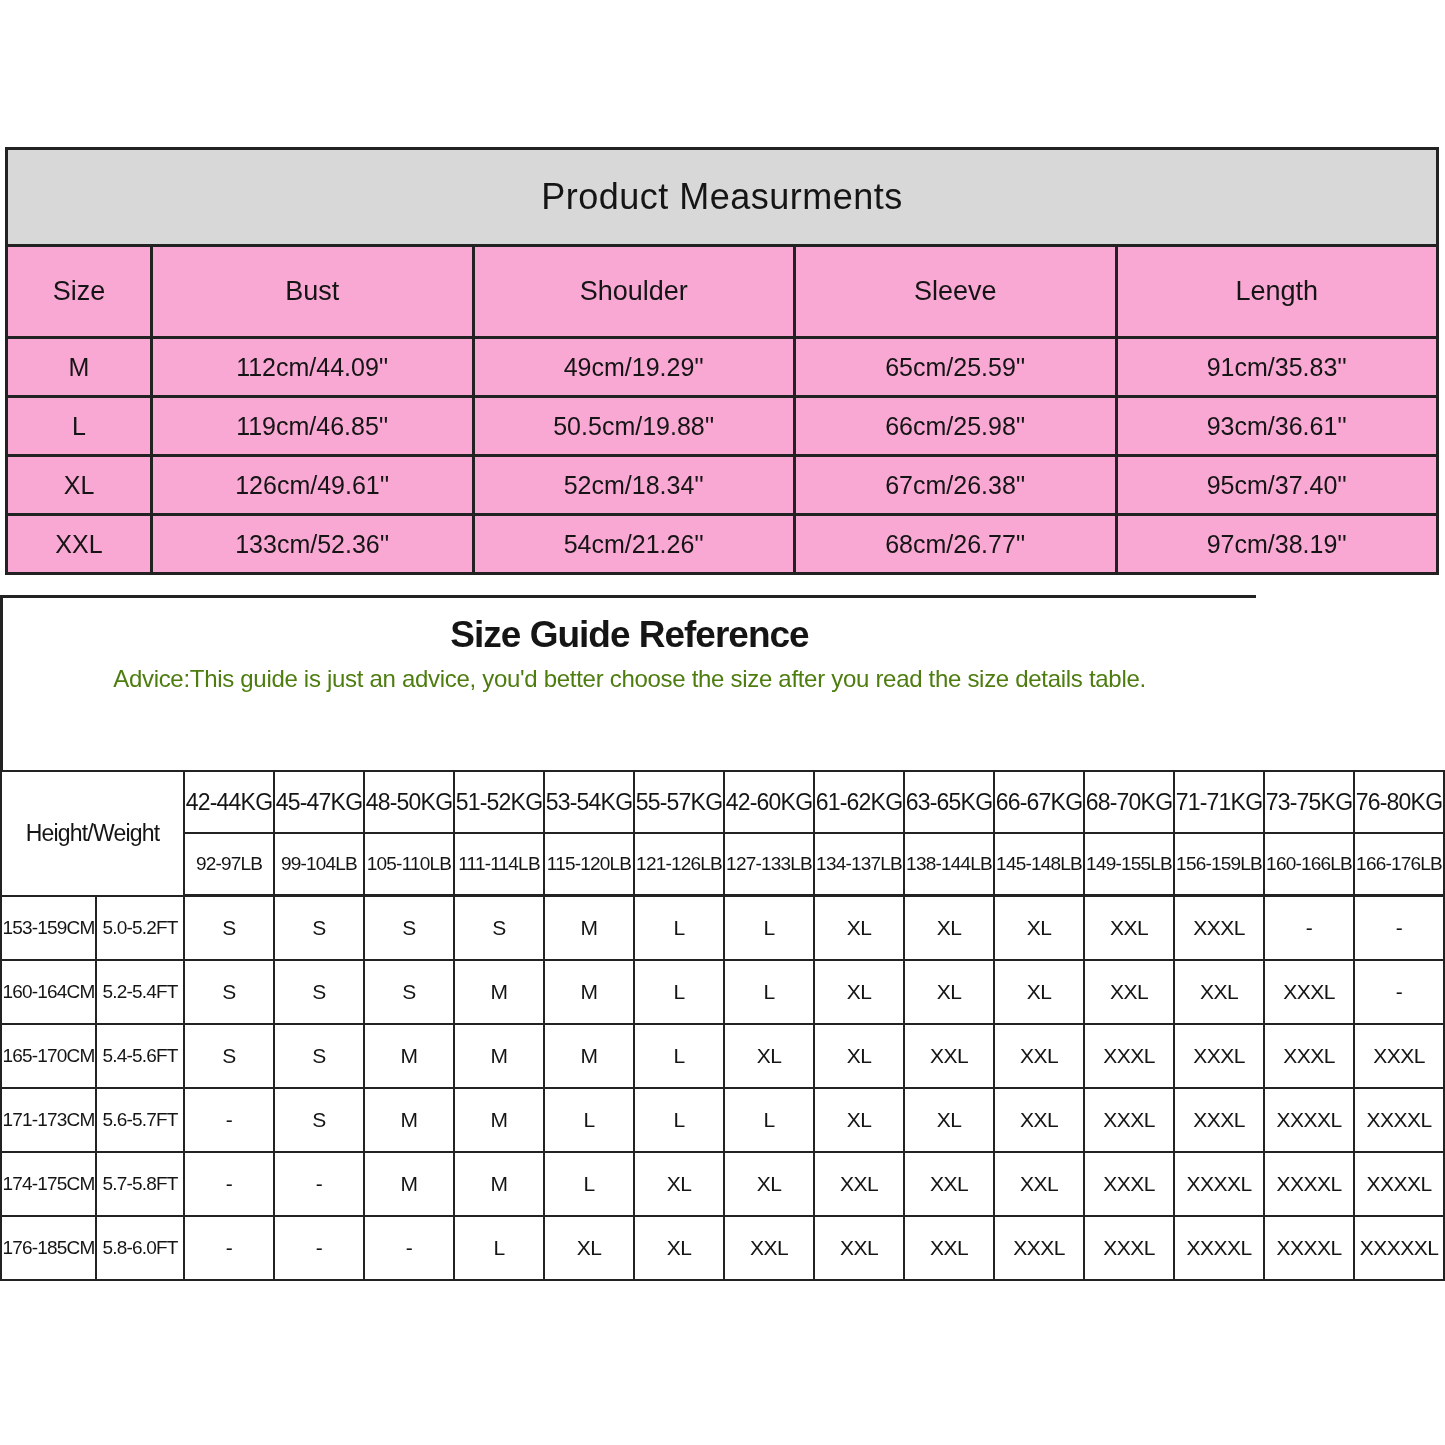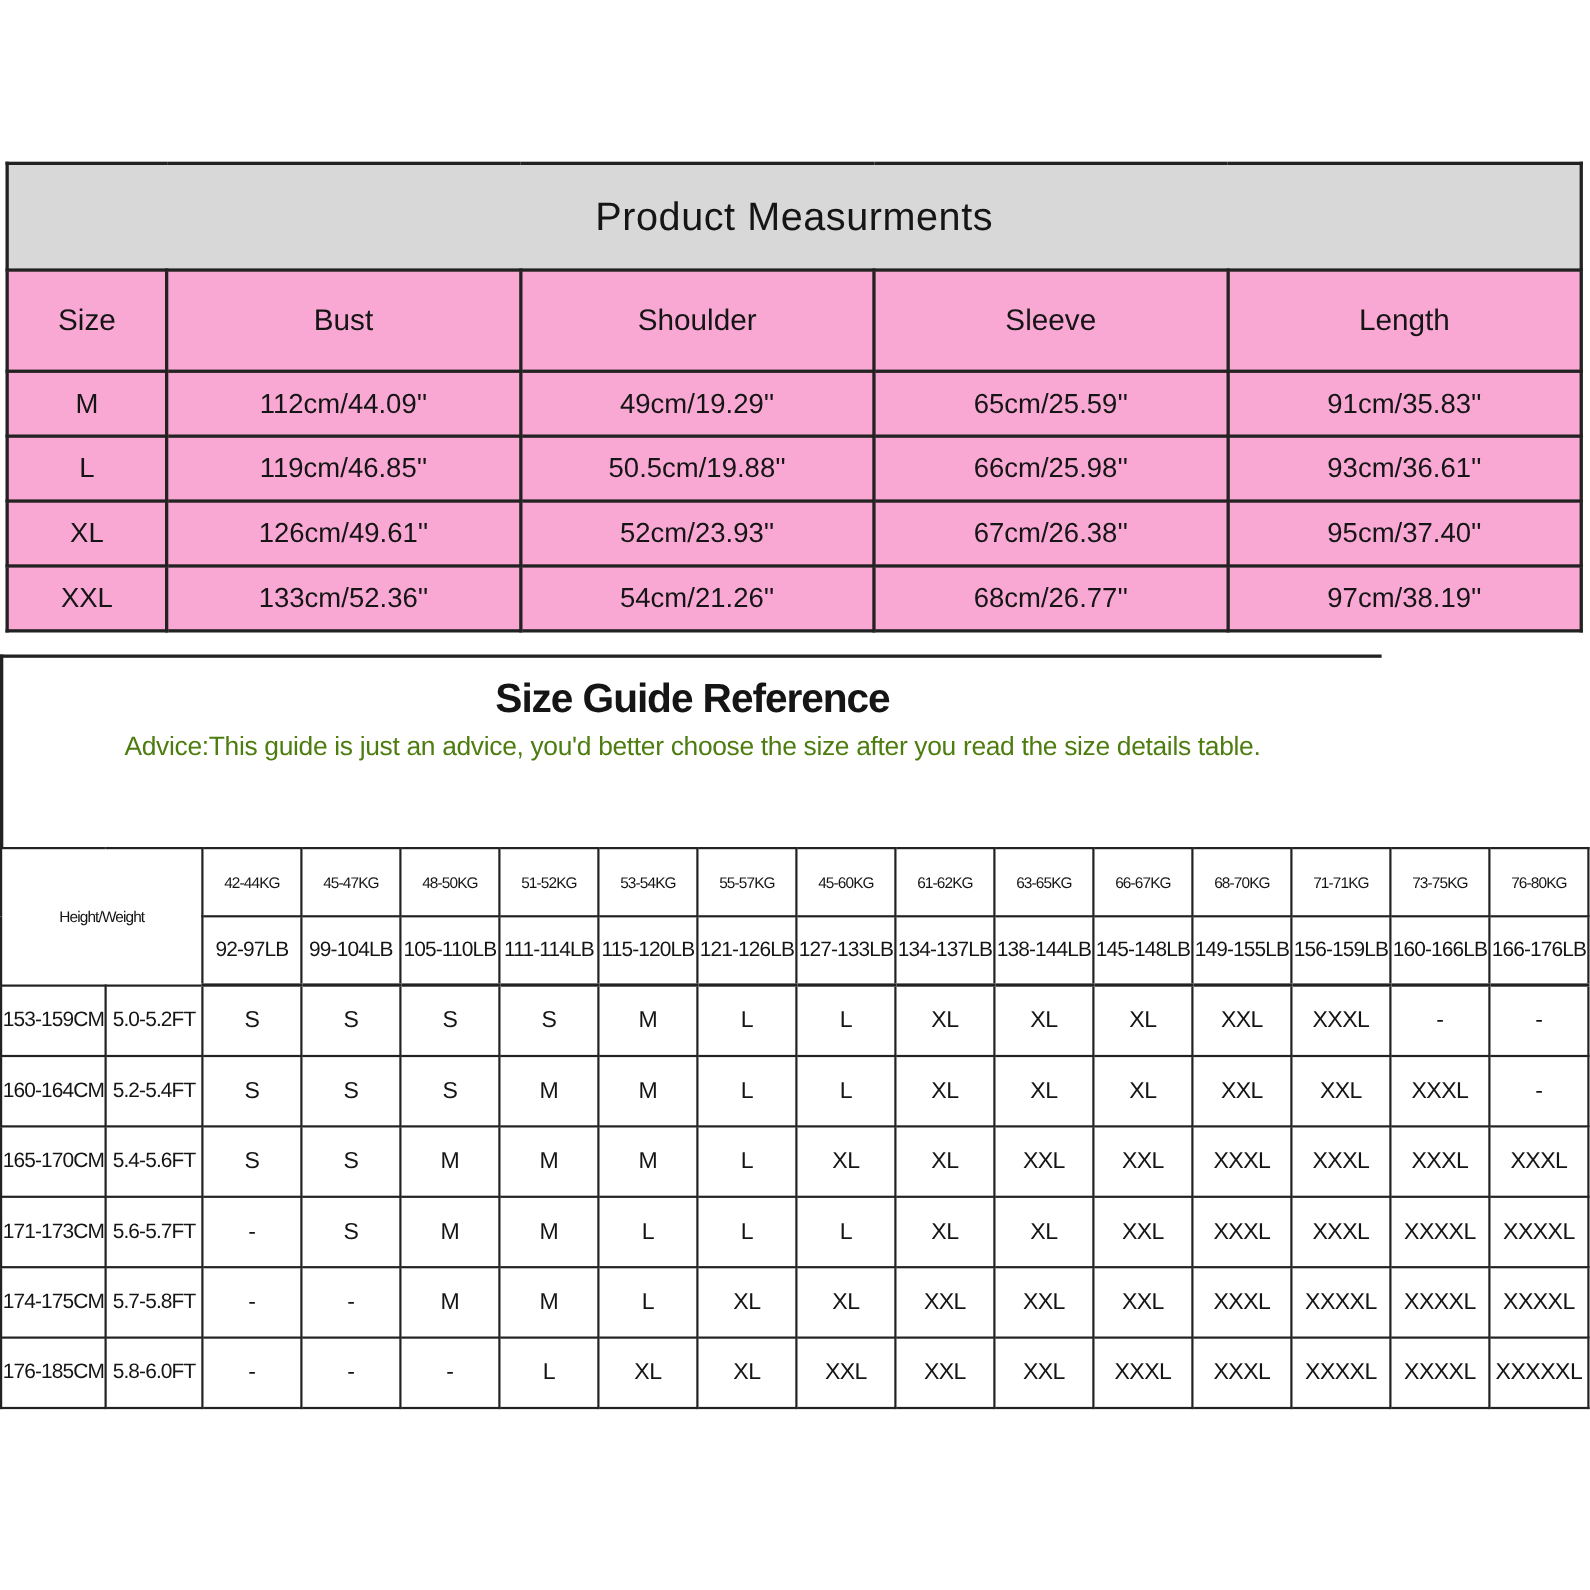--- a/index.html
+++ b/index.html
@@ -31,21 +31,21 @@
   
   .gtable{
     position:absolute;left:0;top:770px;width:1445px;
     border-collapse:collapse;table-layout:fixed;
   }
   .gtable th,.gtable td{
     border:2px solid #222222;background:#ffffff;text-align:center;
     font-weight:400;padding:0;white-space:nowrap;overflow:hidden;
   }
   .gtable th.corner{font-size:23px;letter-spacing:-0.5px;}
-  .gtable tr.kg th{height:60px;font-size:14px;letter-spacing:-0.8px;}
+  .gtable tr.kg th{height:60px;font-size:23px;letter-spacing:-0.8px;}
   .gtable tr.lb th{height:60px;font-size:19px;letter-spacing:-0.8px;border-bottom:3px solid #222222;}
   .gtable tbody th.cm,.gtable tbody th.ft{font-size:19px;letter-spacing:-0.8px;}
   .gtable tbody td.sz,.gtable tbody th{height:62px;}
   .gtable tbody td.sz{font-size:21px;letter-spacing:-0.5px;}
 </style>
 </head>
 <body>
 
 <table class="mtable">
   <colgroup>
@@ -78,21 +78,21 @@
       <tr>
         <th>L</th>
         <td>119cm/46.85''</td>
         <td>50.5cm/19.88''</td>
         <td>66cm/25.98''</td>
         <td>93cm/36.61''</td>
       </tr>
       <tr>
         <th>XL</th>
         <td>126cm/49.61''</td>
-        <td>52cm/23.93''</td>
+        <td>52cm/18.34''</td>
         <td>67cm/26.38''</td>
         <td>95cm/37.40''</td>
       </tr>
       <tr>
         <th>XXL</th>
         <td>133cm/52.36''</td>
         <td>54cm/21.26''</td>
         <td>68cm/26.77''</td>
         <td>97cm/38.19''</td>
       </tr>
@@ -125,21 +125,21 @@
   </colgroup>
   <thead id="g-head">
       <tr class="kg">
         <th class="corner" rowspan="2" colspan="2">Height/Weight</th>
         <th>42-44KG</th>
         <th>45-47KG</th>
         <th>48-50KG</th>
         <th>51-52KG</th>
         <th>53-54KG</th>
         <th>55-57KG</th>
-        <th>45-60KG</th>
+        <th>42-60KG</th>
         <th>61-62KG</th>
         <th>63-65KG</th>
         <th>66-67KG</th>
         <th>68-70KG</th>
         <th>71-71KG</th>
         <th>73-75KG</th>
         <th>76-80KG</th>
       </tr>
       <tr class="lb">
         <th>92-97LB</th>

